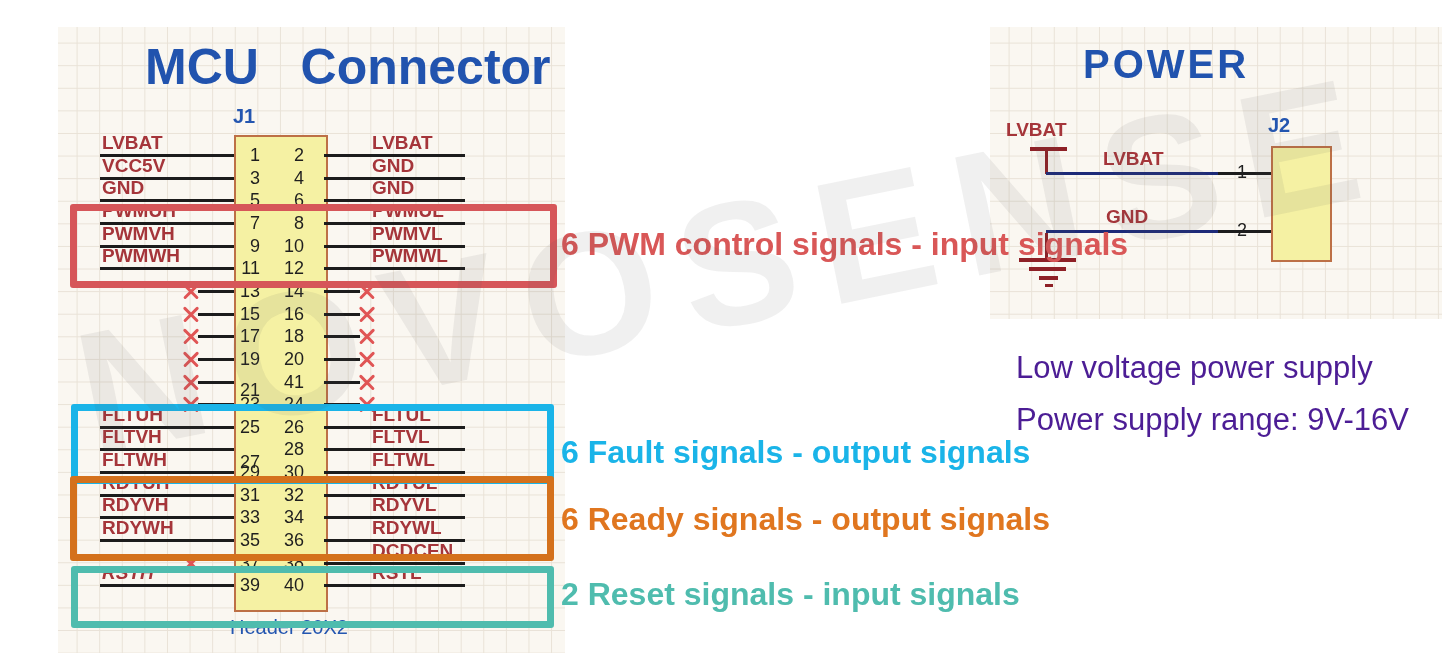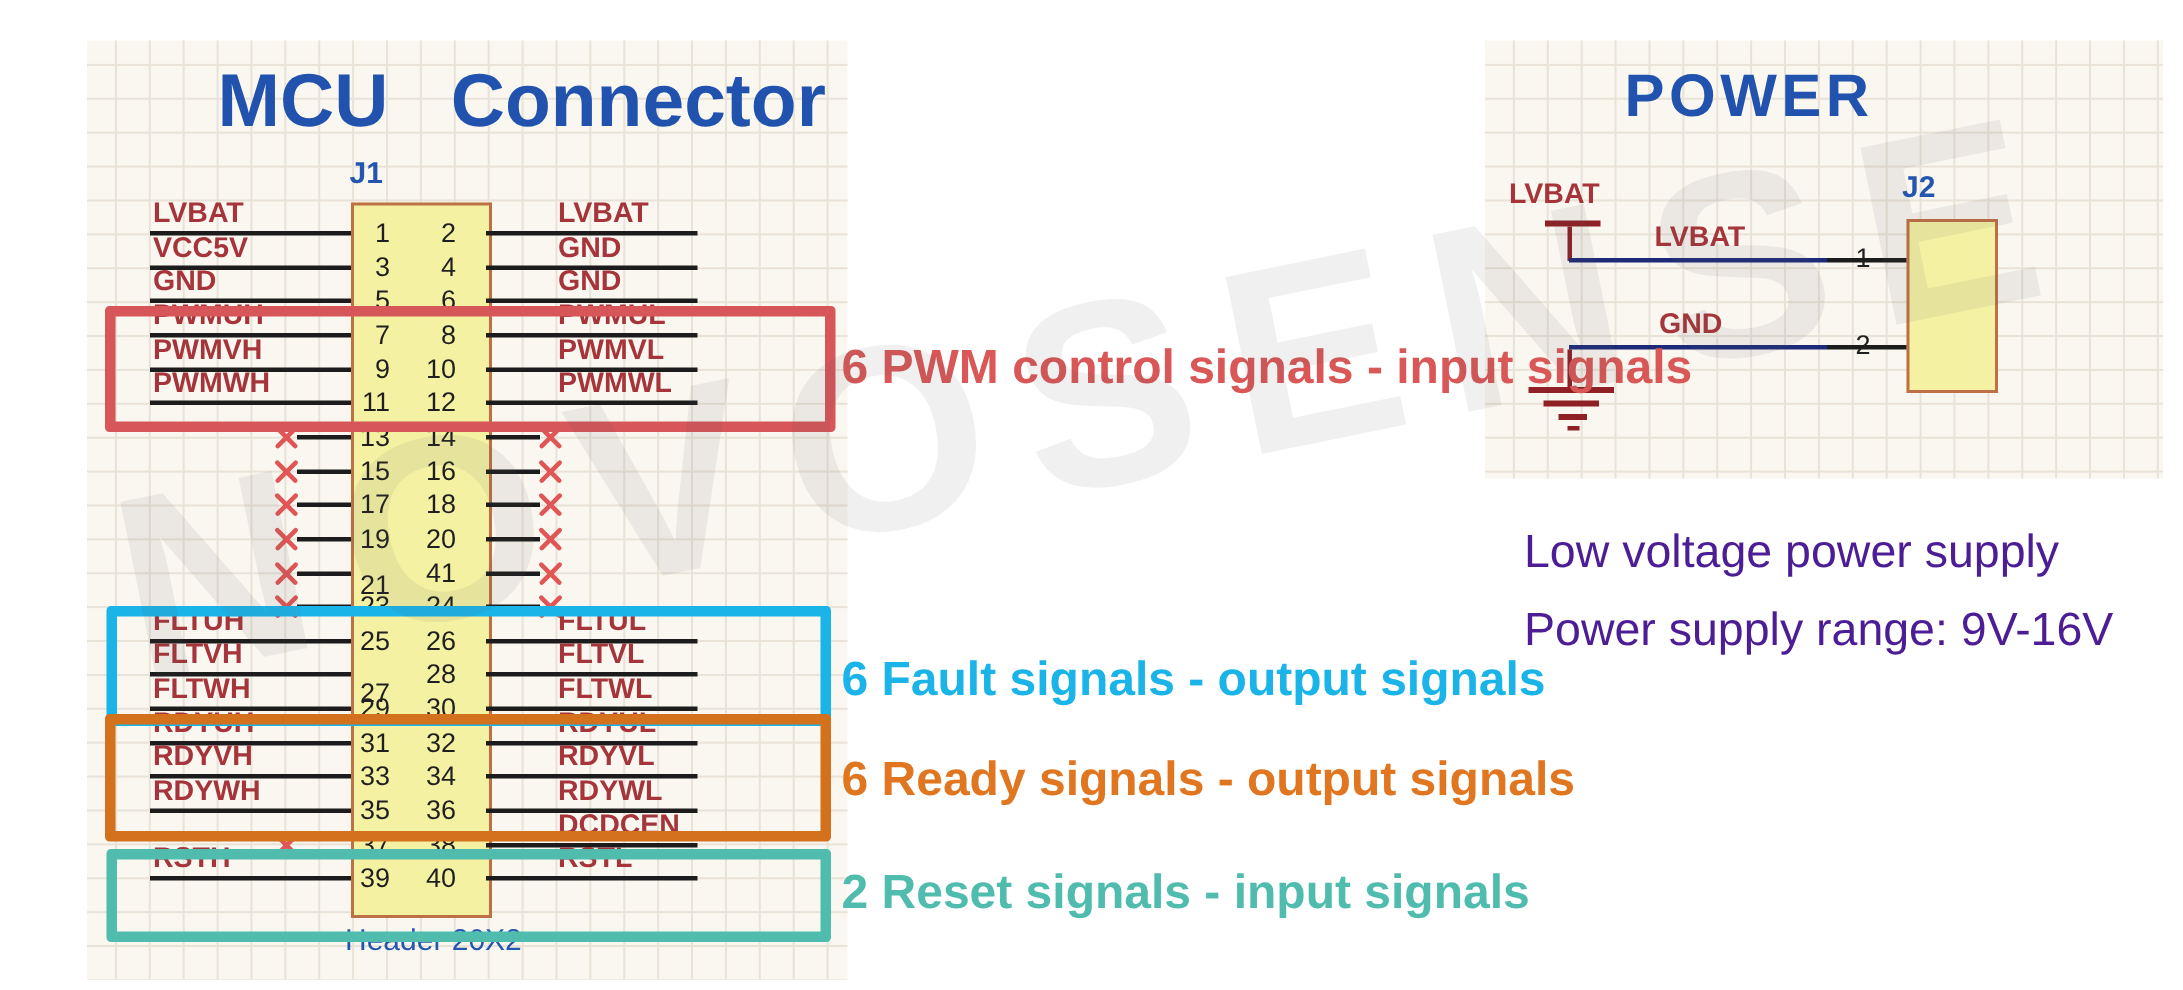--- a/index.html
+++ b/index.html
@@ -226,21 +226,21 @@
     <div class="pinnum" style="left: 272px; top: 530px;">36</div>
     <div class="ncx" style="left: 182px; top: 554px;">
       <i></i>
       <i></i>
     </div>
     <div class="wire" style="left: 324px; top: 562px; width: 141px;"></div>
     <div class="netlabel" style="left: 372px; top: 541px;">DCDCEN</div>
     <div class="pinnum" style="left: 228px; top: 553px;">37</div>
     <div class="pinnum" style="left: 272px; top: 553px;">38</div>
     <div class="wire" style="left: 100px; top: 584px; width: 134px;"></div>
-    <div class="netlabel" style="left: 102px; top: 563px;">RSTH</div>
+    <div class="netlabel" style="left: 102px; top: 563px; font-style: italic;">RSTH</div>
     <div class="wire" style="left: 324px; top: 584px; width: 141px;"></div>
     <div class="netlabel" style="left: 372px; top: 563px;">RSTL</div>
     <div class="pinnum" style="left: 228px; top: 575px;">39</div>
     <div class="pinnum" style="left: 272px; top: 575px;">40</div>
   </div>
 <div id="group-layer">
     <div class="grp-box" style="left: 70px; top: 204px; width: 473px; height: 70px; border-color: rgb(214, 86, 89);"></div>
     <div class="grp-text" style="left: 561px; top: 226px; color: rgb(217, 87, 87);">6 PWM control signals - input signals</div>
     <div class="grp-box" style="left: 71px; top: 404px; width: 469px; height: 66px; border-color: rgb(26, 180, 232);"></div>
     <div class="grp-text" style="left: 561px; top: 434px; color: rgb(26, 180, 232);">6 Fault signals - output signals</div>

